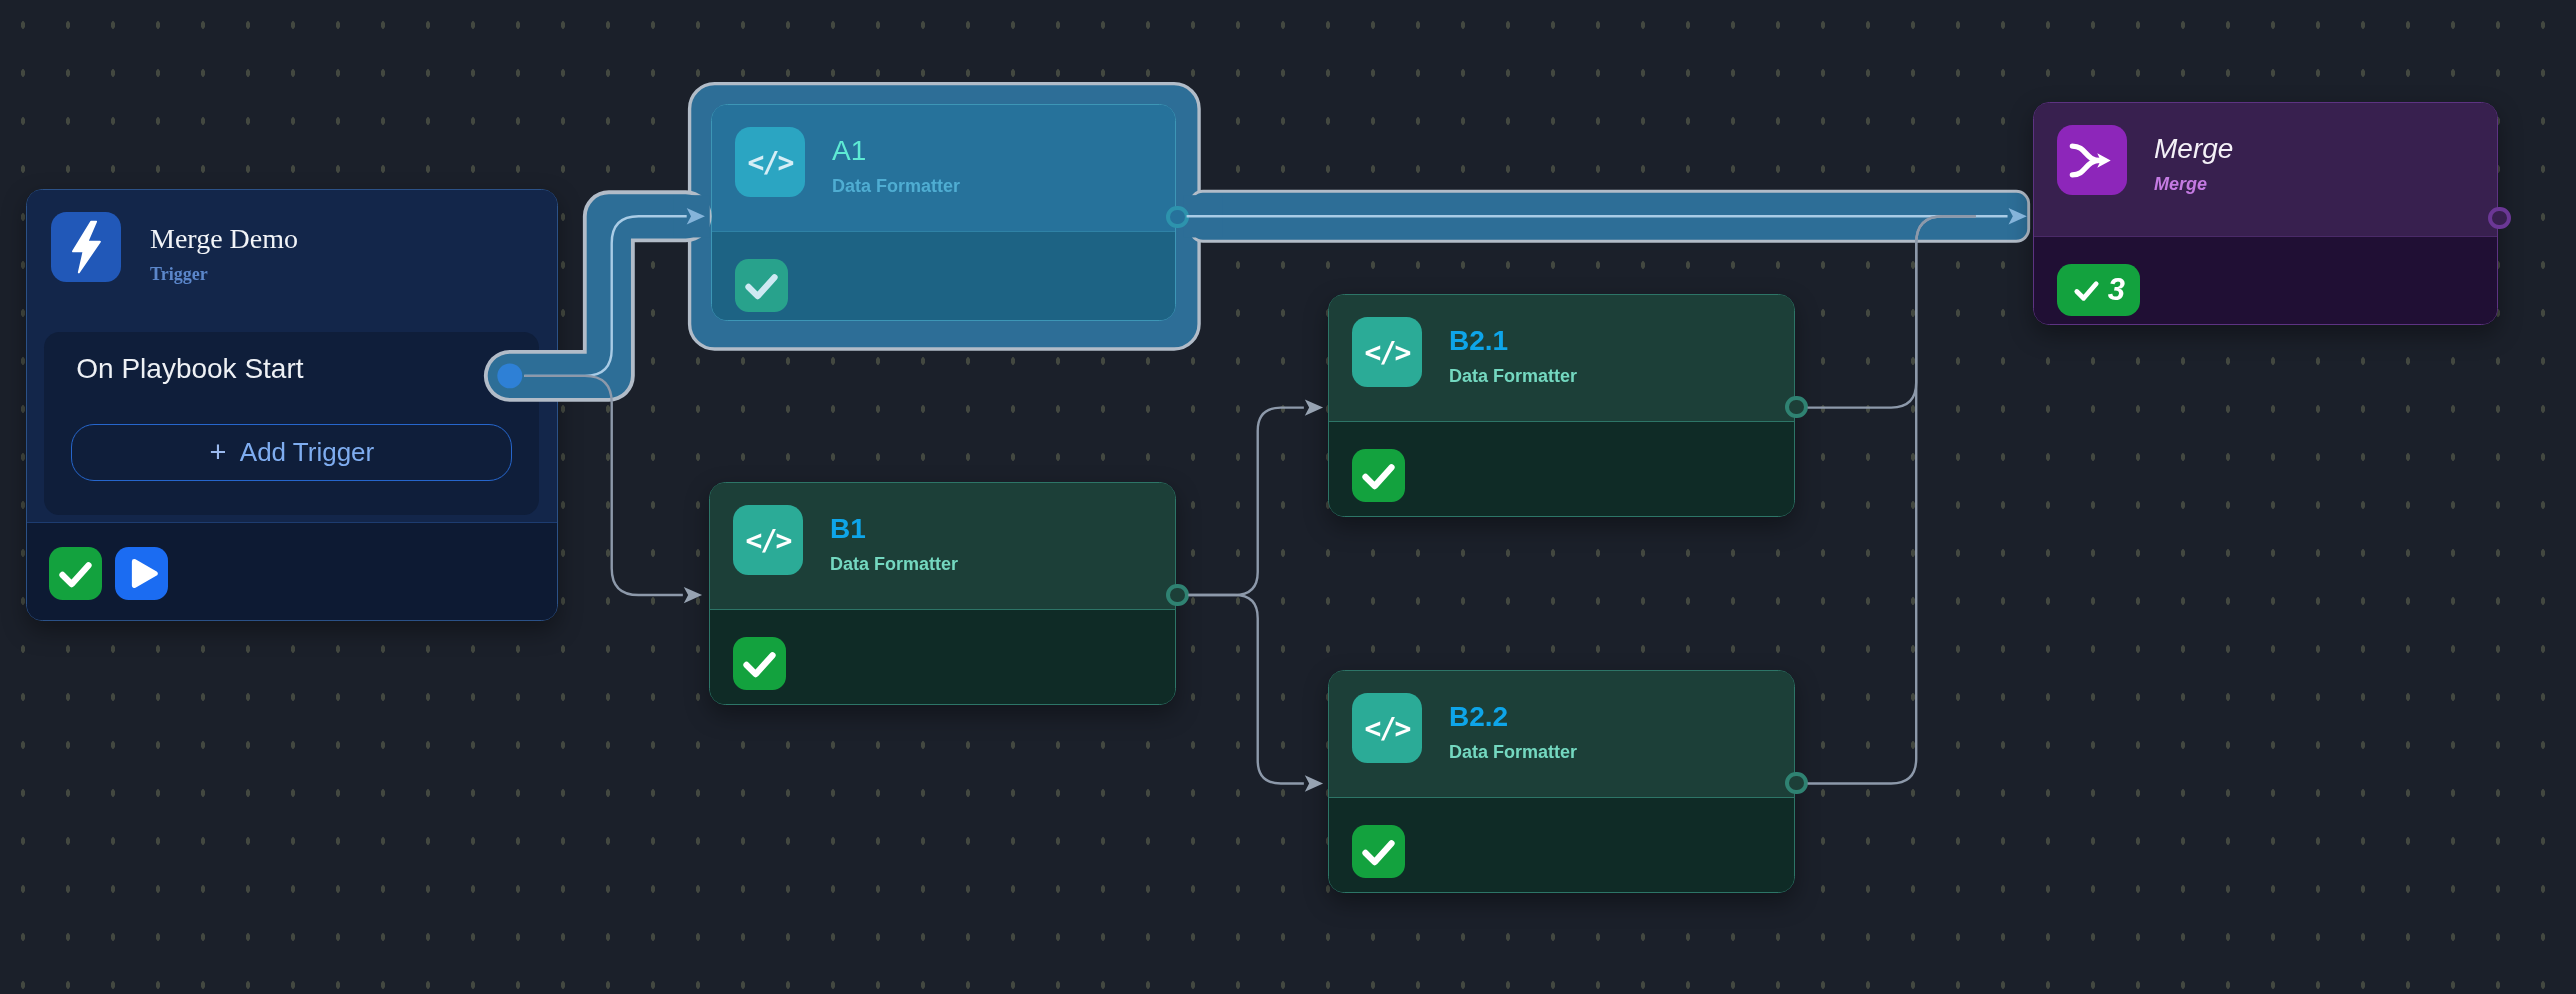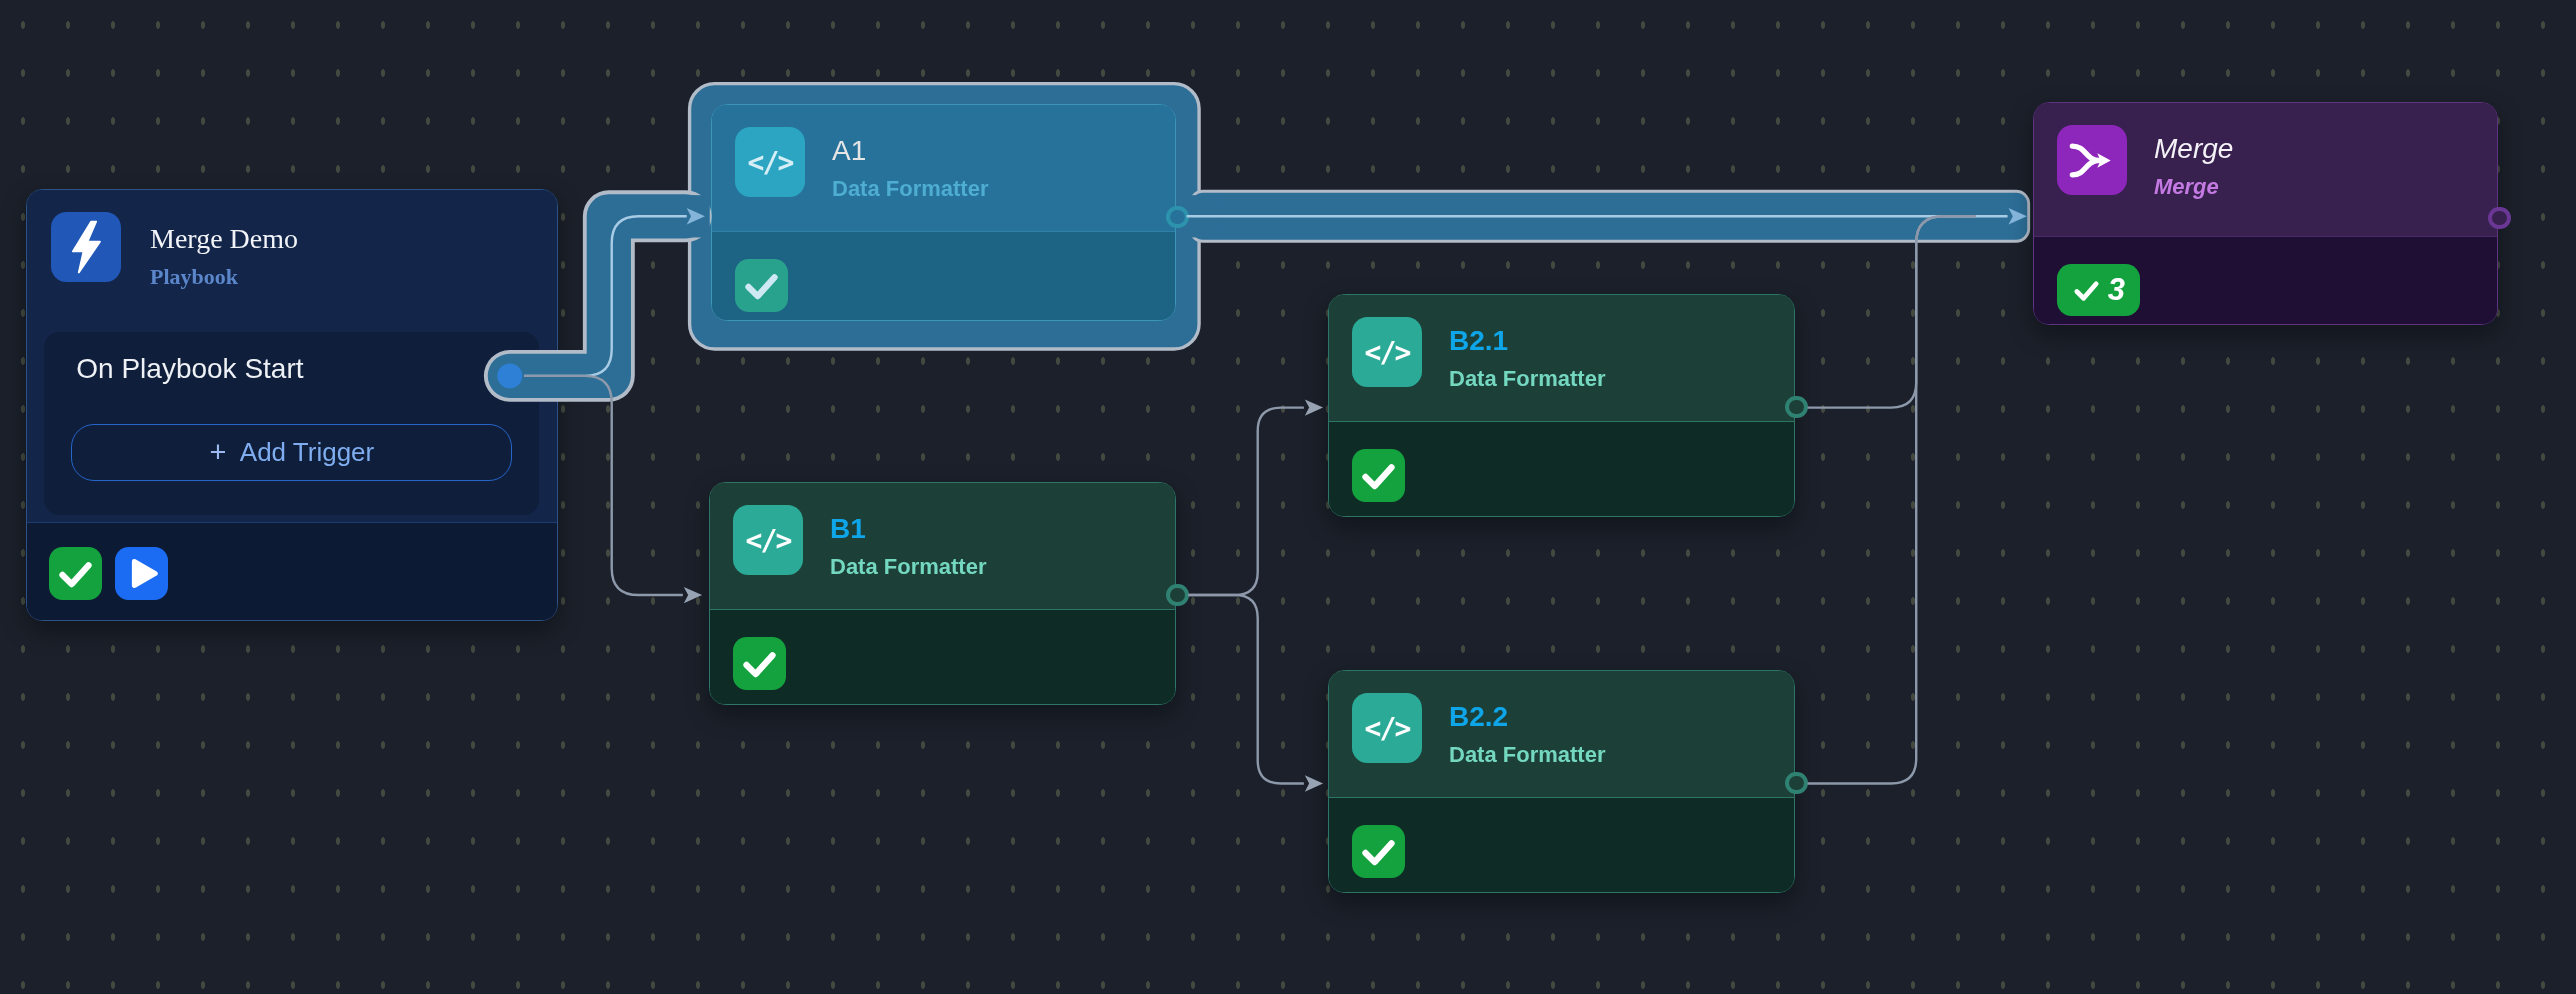--- a/index.html
+++ b/index.html
@@ -17,41 +17,41 @@
   
   .node{position:absolute; box-sizing:border-box; border-radius:16.3px; z-index:1;
         box-shadow:0 9.6px 23px rgba(0,0,0,0.35); display:flex; flex-direction:column;}
   .node-header{position:relative; flex:0 0 auto; border-radius:14.4px 14.4px 0 0; display:flex; align-items:flex-start;}
   .node-footer{position:relative; flex:1 1 auto; border-radius:0 0 14.4px 14.4px;}
   .node-icon{position:absolute; left:23px; top:22px; width:70px; height:70px; border-radius:15.4px;
              display:flex; align-items:center; justify-content:center;}
   .code-glyph{font-family:"DejaVu Sans Mono", monospace; font-weight:bold; font-size:28px; letter-spacing:-1.9px;}
   .titles{position:absolute; left:120px; top:29px;}
   .node-title{font-size:28px; line-height:33px;}
-  .node-subtitle{font-size:22px; font-weight:bold; margin-top:8.7px;}
+  .node-subtitle{font-size:18px; font-weight:bold; margin-top:8.7px;}
   .status-check{position:absolute; left:23px; top:27px; width:53px; height:53px; border-radius:13.5px;
                 display:flex; align-items:center; justify-content:center;}
   .port-out{position:absolute; right:-13.5px; width:14.4px; height:14.4px; border-radius:50%; border-style:solid; border-width:4.8px;}
 
   
   .node.teal{background:#0f2b26; border:1.9px solid #2d7567;}
   .node.teal .node-header{height:126px; background:#1c3f38;}
   .node.teal .node-footer{background:#0f2b26; border-top:1.9px solid #2d7567;}
   .node.teal .node-icon{background:#2bab97; color:#ffffff;}
   .node.teal .node-title{color:#0ea5e9;font-weight:bold;}
   .node.teal .node-subtitle{color:#74d8c0;}
   .node.teal .status-check{background:#13a23e; color:#ffffff;}
   .node.teal .port-out{background:#1c3f38; border-color:#2f8272; top:101px;}
 
   
   .node.sel-blue{background:#1d6384; border:1.9px solid #3d96b6; box-shadow:none;}
   .node.sel-blue .node-header{height:126px; background:#26729b;}
   .node.sel-blue .node-footer{background:#1d6384; border-top:1.9px solid #2f82a6;}
   .node.sel-blue .node-icon{background:#2ba5c2; color:#d6eef6;}
-  .node.sel-blue .node-title{color:#e5e5e5;}
+  .node.sel-blue .node-title{color:#5eead4;}
   .node.sel-blue .node-subtitle{color:#4fadd2;}
   .node.sel-blue .status-check{background:#28a28c; color:#cfe9f3;}
   .node.sel-blue .port-out{background:#26729b; border-color:#2d93ad; top:101px;}
 
   
   .node.purple{background:#200f34; border:1.9px solid #5d3382;}
   .node.purple .node-header{height:133px; background:#38204f;}
   .node.purple .node-footer{background:#200f34; border-top:1.9px solid #4a2a68;}
   .node.purple .node-icon{background:#8d26ba; color:#ffffff;}
   .node.purple .node-title{color:#f4f1f7;}
@@ -99,21 +99,21 @@
 
   <div class="node trigger">
     <div class="node-header">
       <div class="node-icon">
         <svg width="70" height="70" viewBox="0 0 73 73">
           <path d="M 42 10 L 23 41 L 34 41 L 29 63 L 51 31 L 38 31 L 47 10 Z" fill="#ffffff" stroke="#ffffff" stroke-width="2" stroke-linejoin="round"></path>
         </svg>
       </div>
       <div class="titles">
         <div class="node-title">Merge Demo</div>
-        <div class="node-subtitle">Playbook</div>
+        <div class="node-subtitle">Trigger</div>
       </div>
     </div>
     <div class="trigger-body">
       <div class="event-label">On Playbook Start</div>
       <button class="add-trigger-btn">
         <span class="plus-glyph">+</span>
         <span>Add Trigger</span>
       </button>
     </div>
     <div class="trigger-footer">

